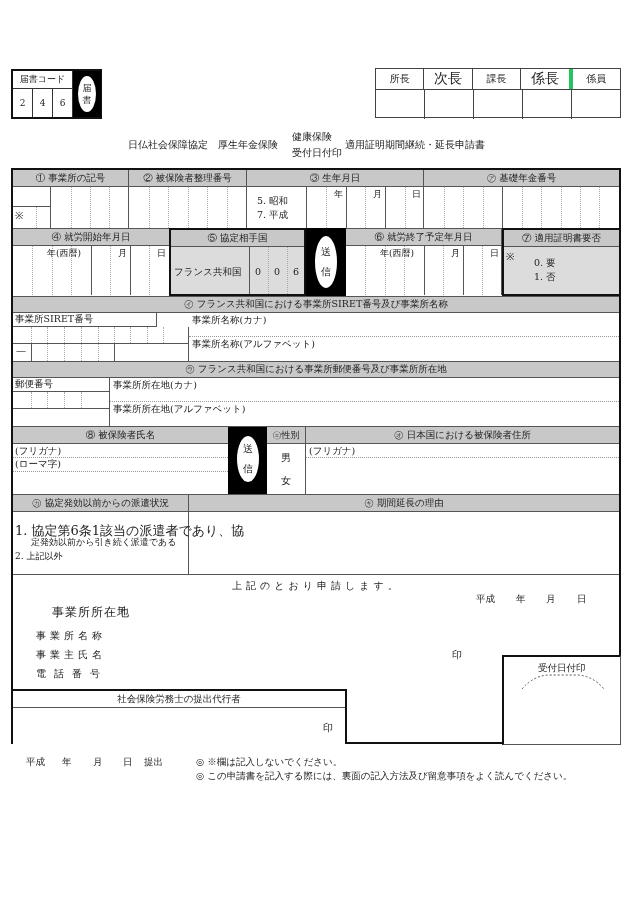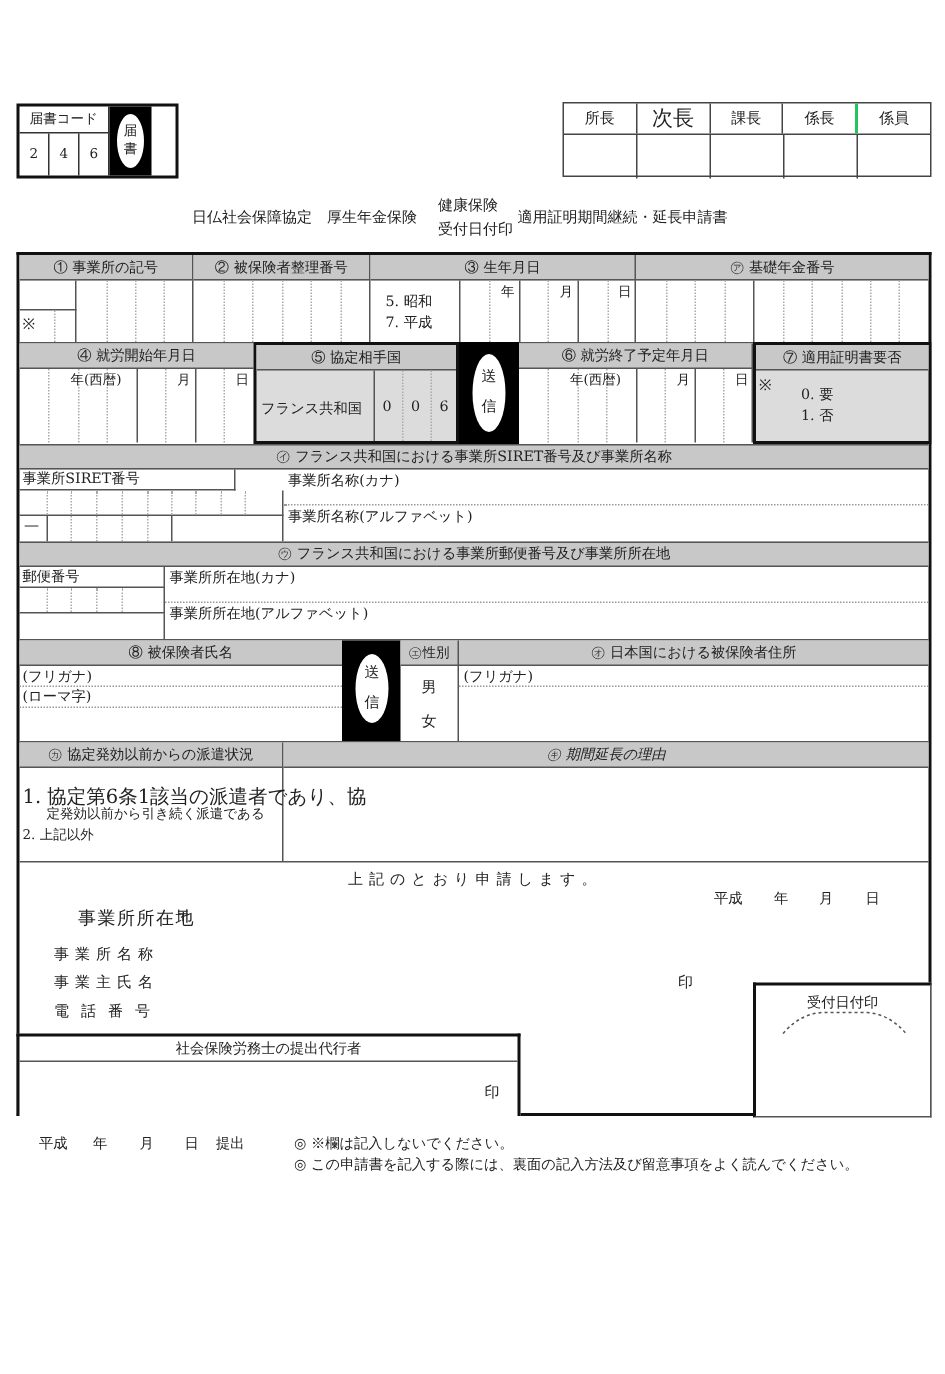--- a/index.html
+++ b/index.html
@@ -10,39 +10,39 @@
   .dash-v{position:absolute;top:0;bottom:0;border-left:1px dotted #aaa;}
   .dash-h{position:absolute;left:0;right:0;border-top:1px dotted #999;}
   .t{position:absolute;white-space:nowrap;}
   .black{background:#000;}
   .oval{position:absolute;background:#fff;border-radius:50%;display:flex;flex-direction:column;align-items:center;justify-content:center;font-size:10px;line-height:20px;}
   .grayfill{background:#dcdcdc;}
 </style>
 </head>
 <body>
 
-<div class="abs thick" style="left:11px;top:69px;width:108px;height:50px;">
+<div class="abs thick" style="left:11px;top:69px;width:91px;height:50px;">
   <div class="abs" style="left:0;top:0;width:60px;height:18px;border-right:1px solid #333;border-bottom:1px solid #333;font-size:9px;display:flex;align-items:center;justify-content:center;">届書コード</div>
   <div class="abs" style="left:0;top:18px;width:20px;height:28px;border-right:1px solid #333;display:flex;align-items:center;justify-content:center;">2</div>
   <div class="abs" style="left:20px;top:18px;width:20px;height:28px;border-right:1px solid #333;display:flex;align-items:center;justify-content:center;">4</div>
   <div class="abs" style="left:40px;top:18px;width:20px;height:28px;border-right:1px solid #333;display:flex;align-items:center;justify-content:center;">6</div>
   <div class="abs black" style="left:60px;top:0;width:28px;height:46px;">
     <div class="oval" style="left:5px;top:5px;width:18px;height:36px;line-height:12px;font-size:9px;">
       <span>届</span>
       <span>書</span>
     </div>
   </div>
 </div>
 
 <div class="abs" style="left:375px;top:68px;width:246px;height:50px;border:1px solid #444;">
   <div style="display:flex;height:20px;border-bottom:1px solid #444;">
     <div style="flex:1;border-right:1px solid #444;display:flex;align-items:center;justify-content:center;font-size:10px;">所長</div>
     <div style="flex:1;border-right:1px solid #444;display:flex;align-items:center;justify-content:center;font-size:14px;">次長</div>
     <div style="flex:1;border-right:1px solid #444;display:flex;align-items:center;justify-content:center;font-size:10px;">課長</div>
-    <div style="flex:1;border-right:2px solid #22c55e;display:flex;align-items:center;justify-content:center;font-size:10px;">係長</div>
+    <div style="flex:1;border-right:4px solid #22c55e;display:flex;align-items:center;justify-content:center;font-size:14px;">係長</div>
     <div style="flex:1;display:flex;align-items:center;justify-content:center;font-size:10px;">係員</div>
   </div>
   <div style="display:flex;height:29px;">
     <div style="flex:1;border-right:1px solid #444;"></div>
     <div style="flex:1;border-right:1px solid #444;"></div>
     <div style="flex:1;border-right:1px solid #444;"></div>
     <div style="flex:1;border-right:1px solid #444;"></div>
     <div style="flex:1;"></div>
   </div>
 </div>
@@ -230,21 +230,21 @@
   <div class="dash-h" style="top:13px;"></div>
 </div>
 
 <div class="abs" style="left:13px;top:494px;width:606px;border-top:1px solid #555;"></div>
 <div class="abs hdr" style="left:13px;top:495px;width:176px;height:17px;border-bottom:1px solid #555;border-right:1px solid #555;">㋕ 協定発効以前からの派遣状況</div>
 <div class="abs" style="left:13px;top:512px;width:176px;height:62px;border-right:1px solid #555;">
   <span class="t" style="left:2px;top:10px;font-size:13px;">1. 協定第6条1該当の派遣者であり、協</span>
   <span class="t" style="left:18px;top:24px;font-size:9px;">定発効以前から引き続く派遣である</span>
   <span class="t" style="left:2px;top:38px;font-size:9px;">2. 上記以外</span>
 </div>
-<div class="abs hdr" style="left:189px;top:495px;width:430px;height:17px;border-bottom:1px solid #555;font-style:italic;">㋖ 期間延長の理由</div>
+<div class="abs hdr" style="left:189px;top:495px;width:430px;height:17px;border-bottom:1px solid #555;">㋖ 期間延長の理由</div>
 <div class="abs" style="left:189px;top:512px;width:430px;height:62px;"></div>
 
 <div class="abs" style="left:13px;top:574px;width:606px;border-top:1px solid #555;"></div>
 <div class="t" style="left:232px;top:579px;font-size:10px;letter-spacing:4px;">上記のとおり申請します。</div>
 <div class="t" style="left:476px;top:593px;font-size:9.5px;">平成</div>
 <div class="t" style="left:516px;top:593px;font-size:9.5px;">年</div>
 <div class="t" style="left:546px;top:593px;font-size:9.5px;">月</div>
 <div class="t" style="left:577px;top:593px;font-size:9.5px;">日</div>
 <div class="t" style="left:52px;top:604px;font-size:12px;letter-spacing:1px;">事業所所在地</div>
 <div class="t" style="left:118px;top:604px;font-size:10px;">〒</div>

